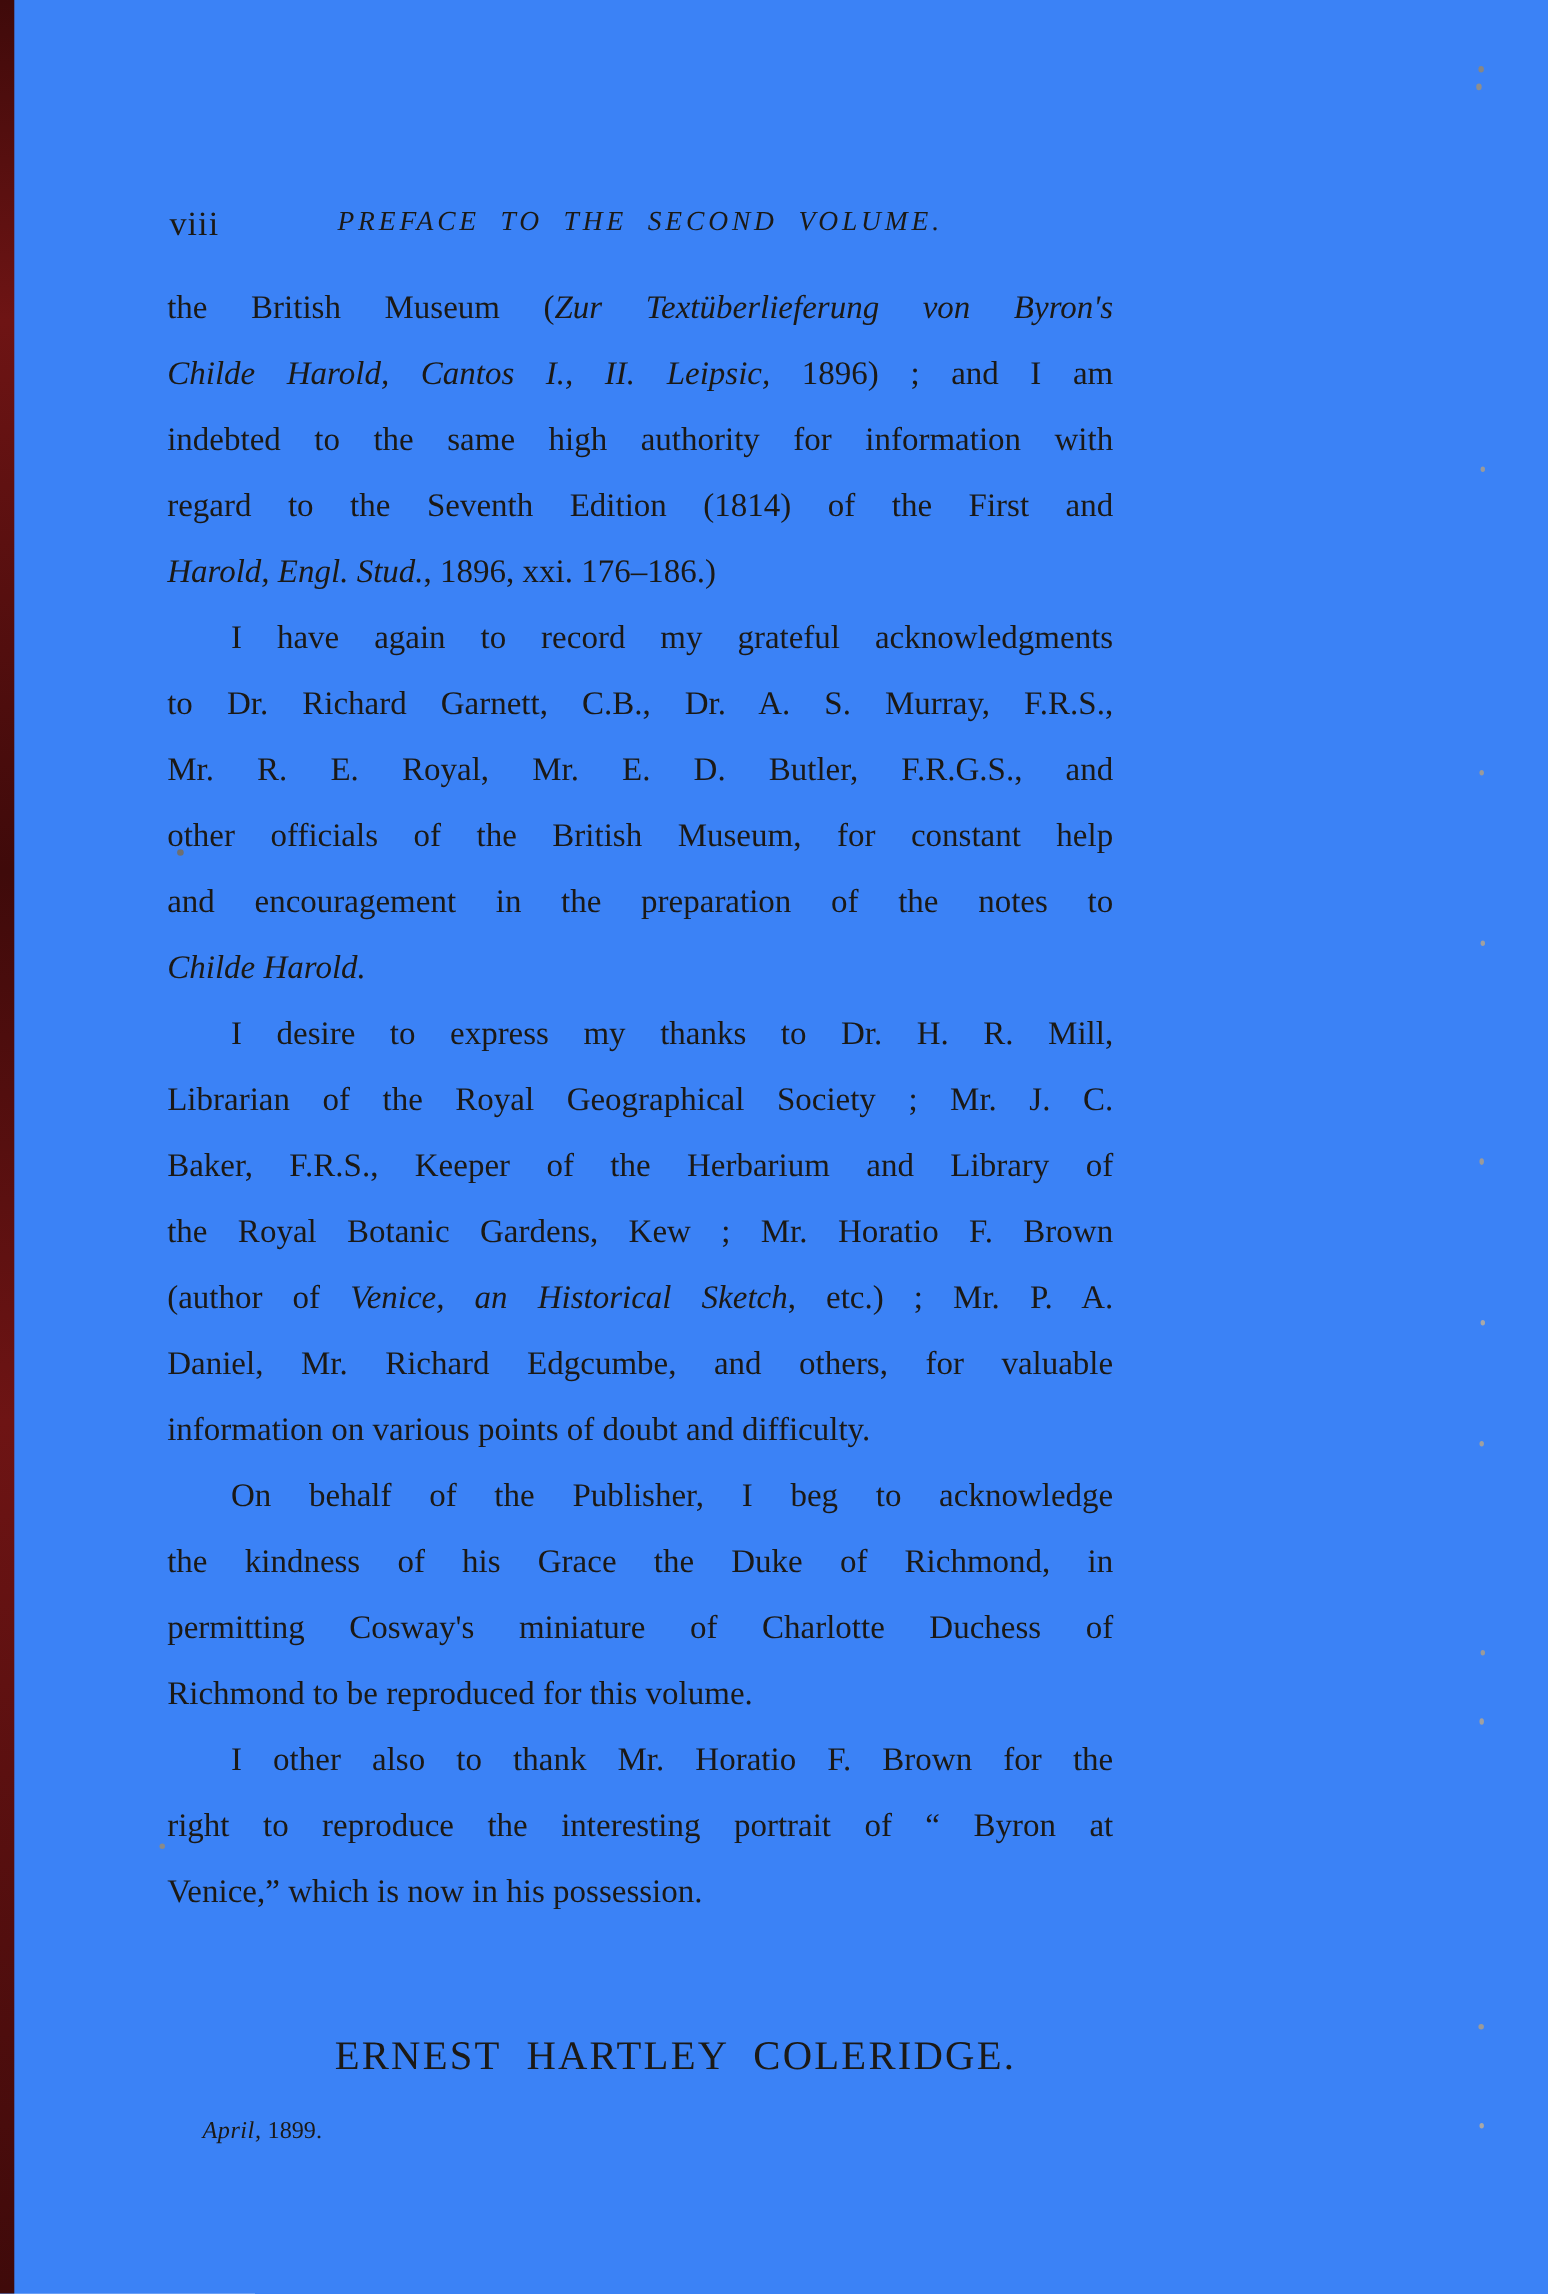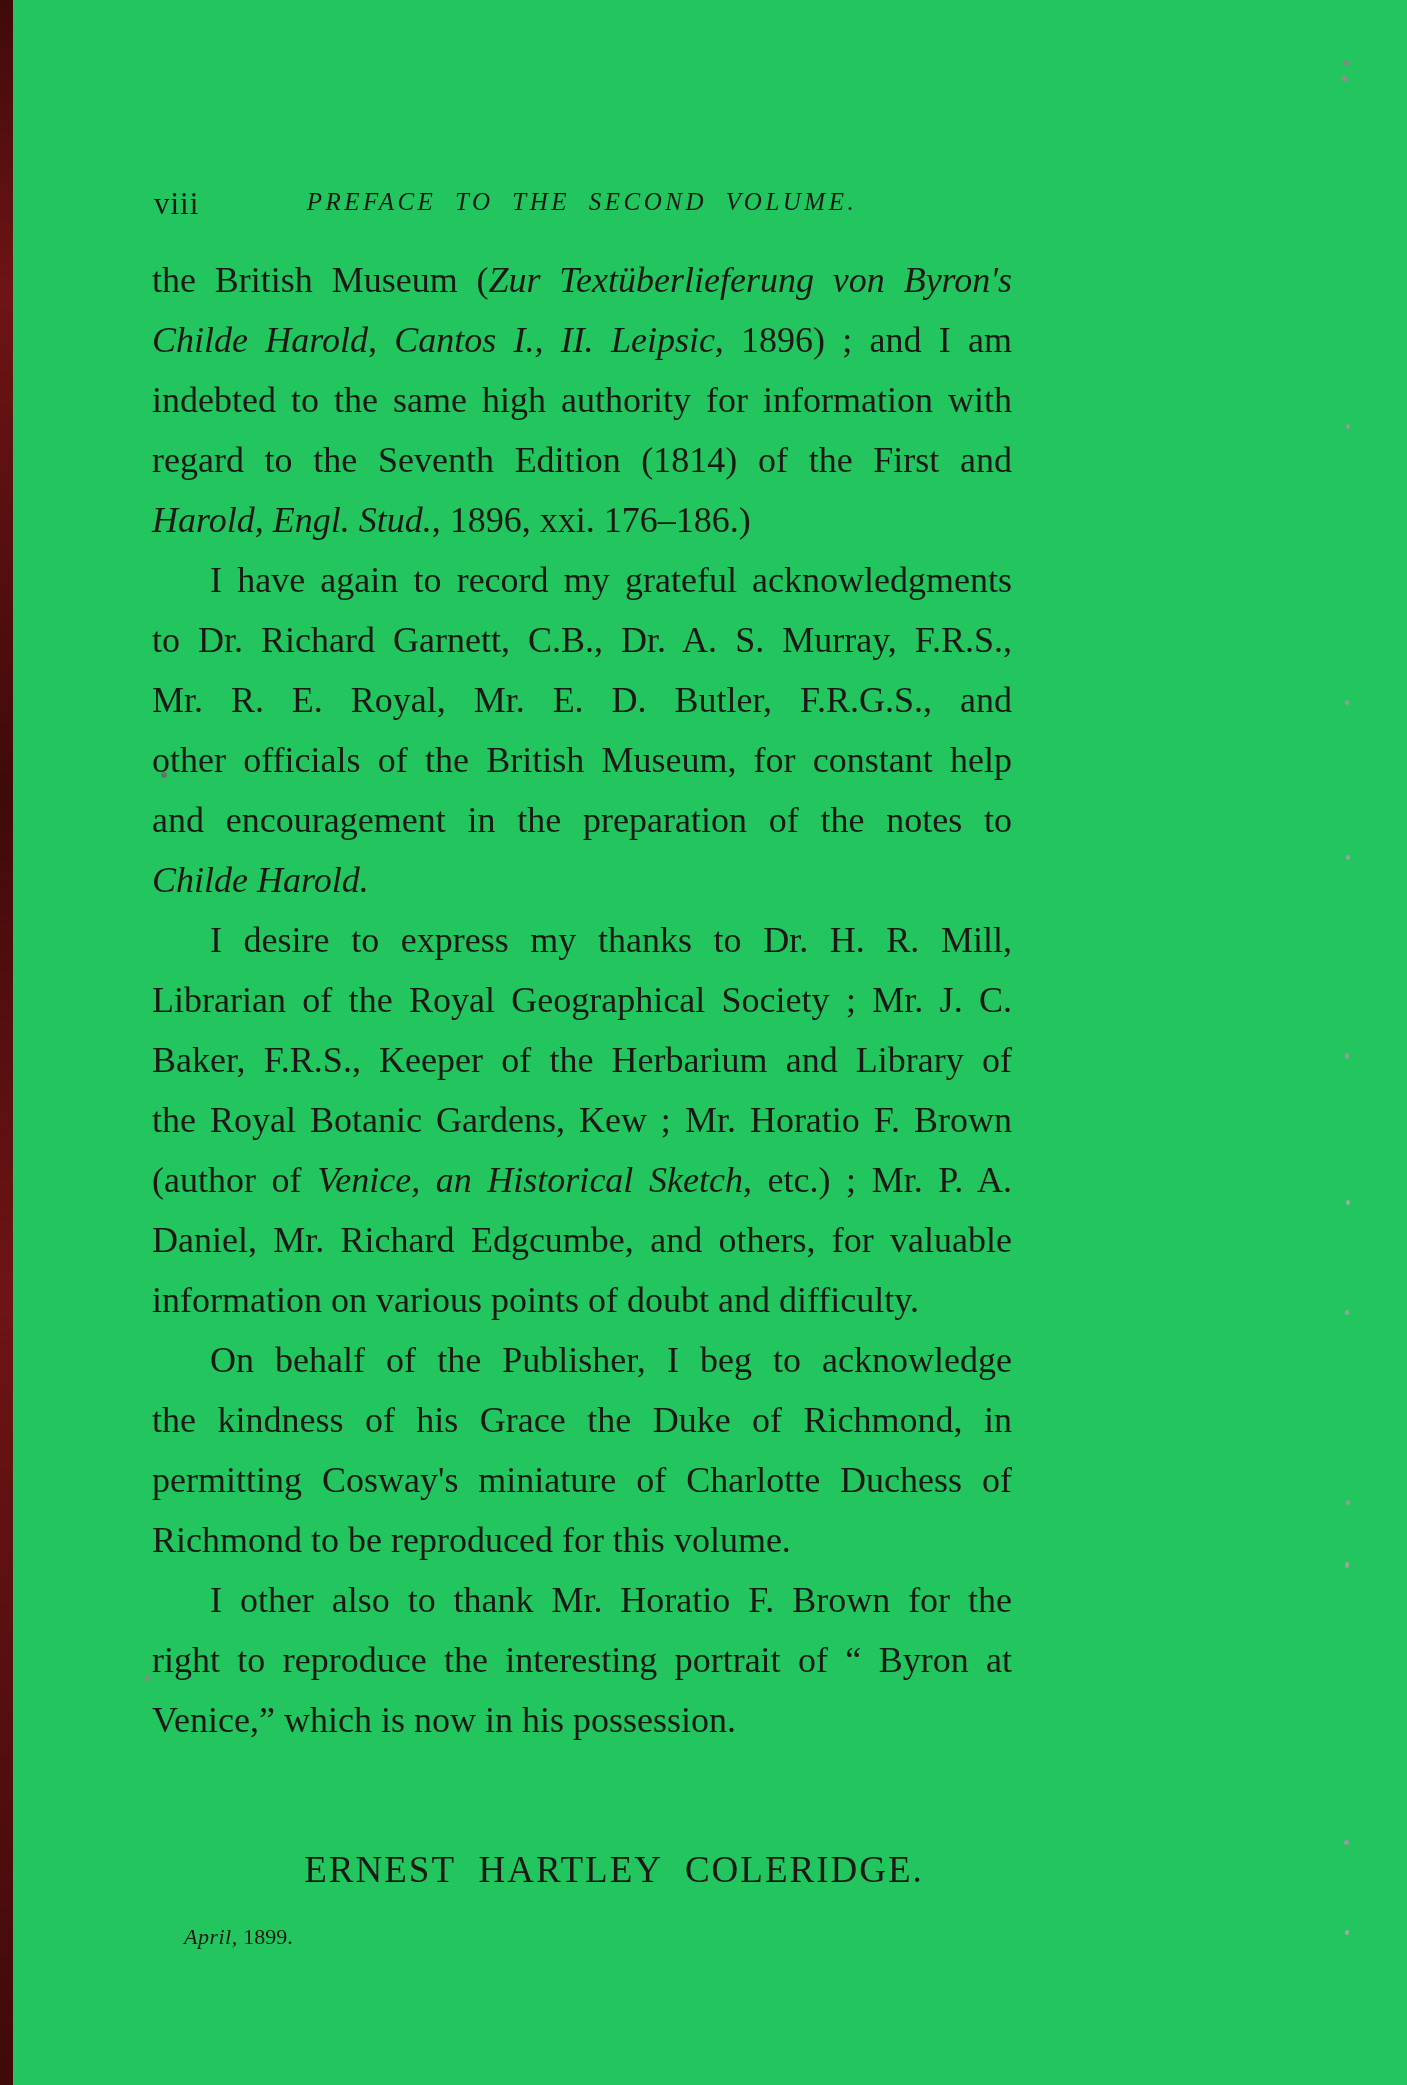--- a/index.html
+++ b/index.html
@@ -5,21 +5,21 @@
   html, body { margin: 0; padding: 0; }
   body {
     width: 1407px; height: 2085px;
     background: #fcfcfa;
     font-family: "Liberation Serif", "DejaVu Serif", serif;
     position: relative;
     overflow: hidden;
   }
   .page {
     position: absolute; inset: 0;
-    background: #22c55e;
+    background: #3b82f6;
     color: #1b1916;
   }
   
   .binding-edge {
     position: absolute; left: 0; top: 0; height: 100%;
     width: 13px;
   }
   
   .header {
     position: absolute; left: 152px; top: 182px; width: 860px; height: 44px;
@@ -34,21 +34,21 @@
     font-size: 25px; letter-spacing: 3.5px; word-spacing: 9px;
     font-weight: 400;
     font-style: italic;
   }
   
   .page-body {
     position: absolute; left: 152px; top: 250px; width: 860px;
   }
   .line {
     height: 60px; line-height: 60px;
-    font-size: 36px;
+    font-size: 30px;
     text-align: justify;
     text-align-last: justify;
     white-space: normal;
   }
   .line.last { text-align-last: left; }
   .line.indent { padding-left: 58px; }
   .it { font-style: italic; }
   
   .signature {
     position: absolute; left: 152px; top: 1848px; width: 860px;

